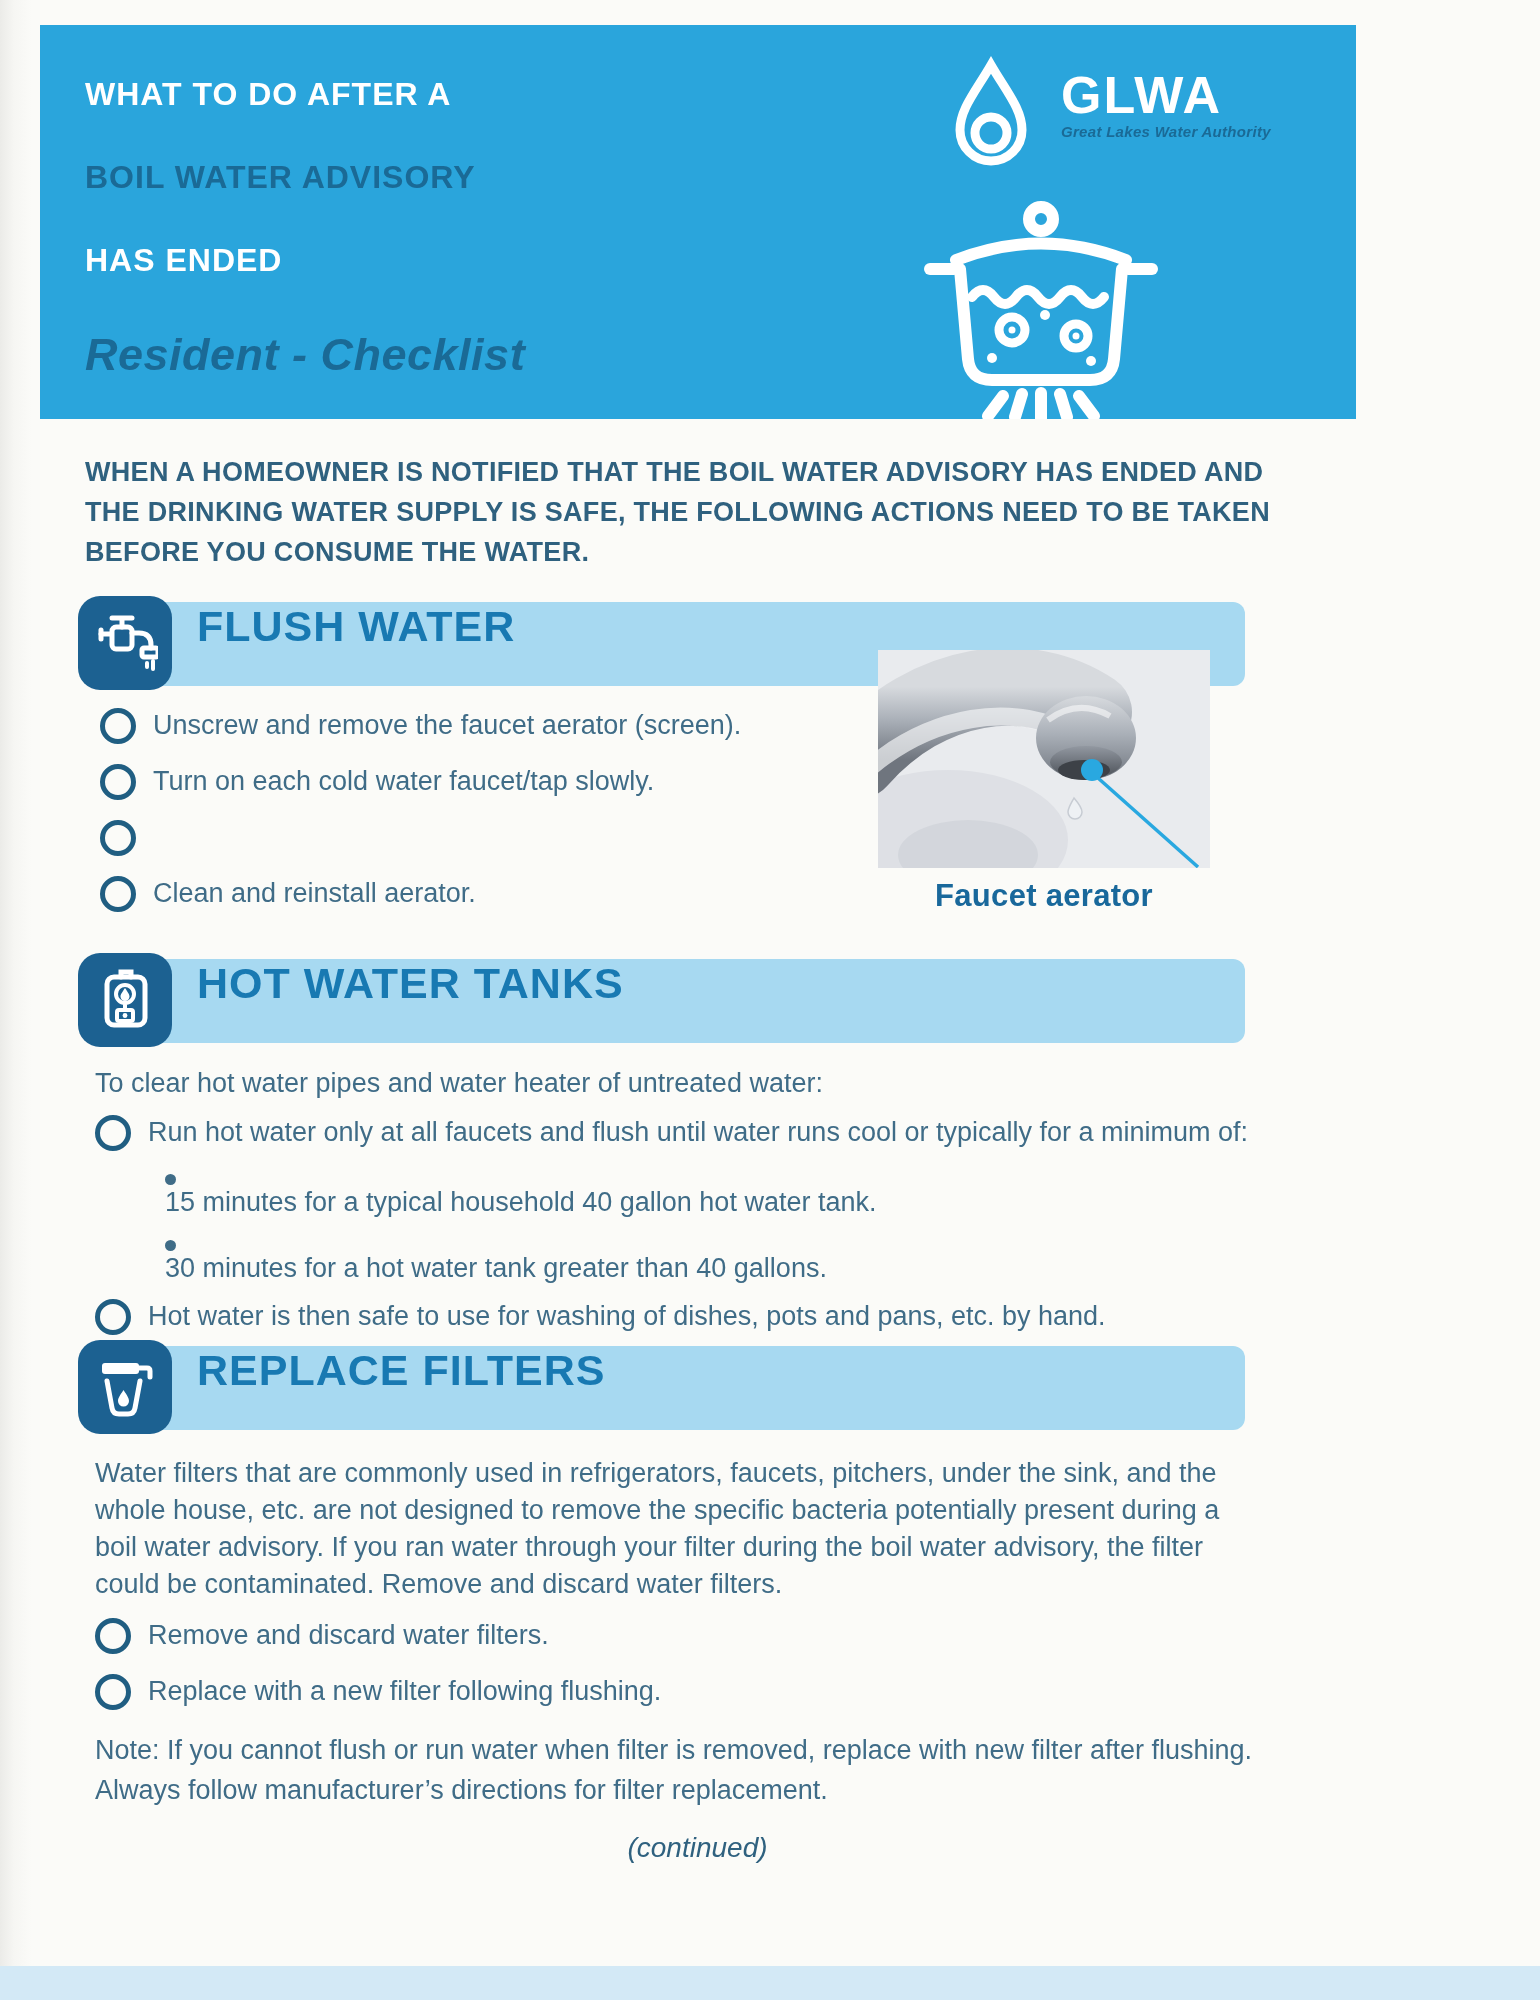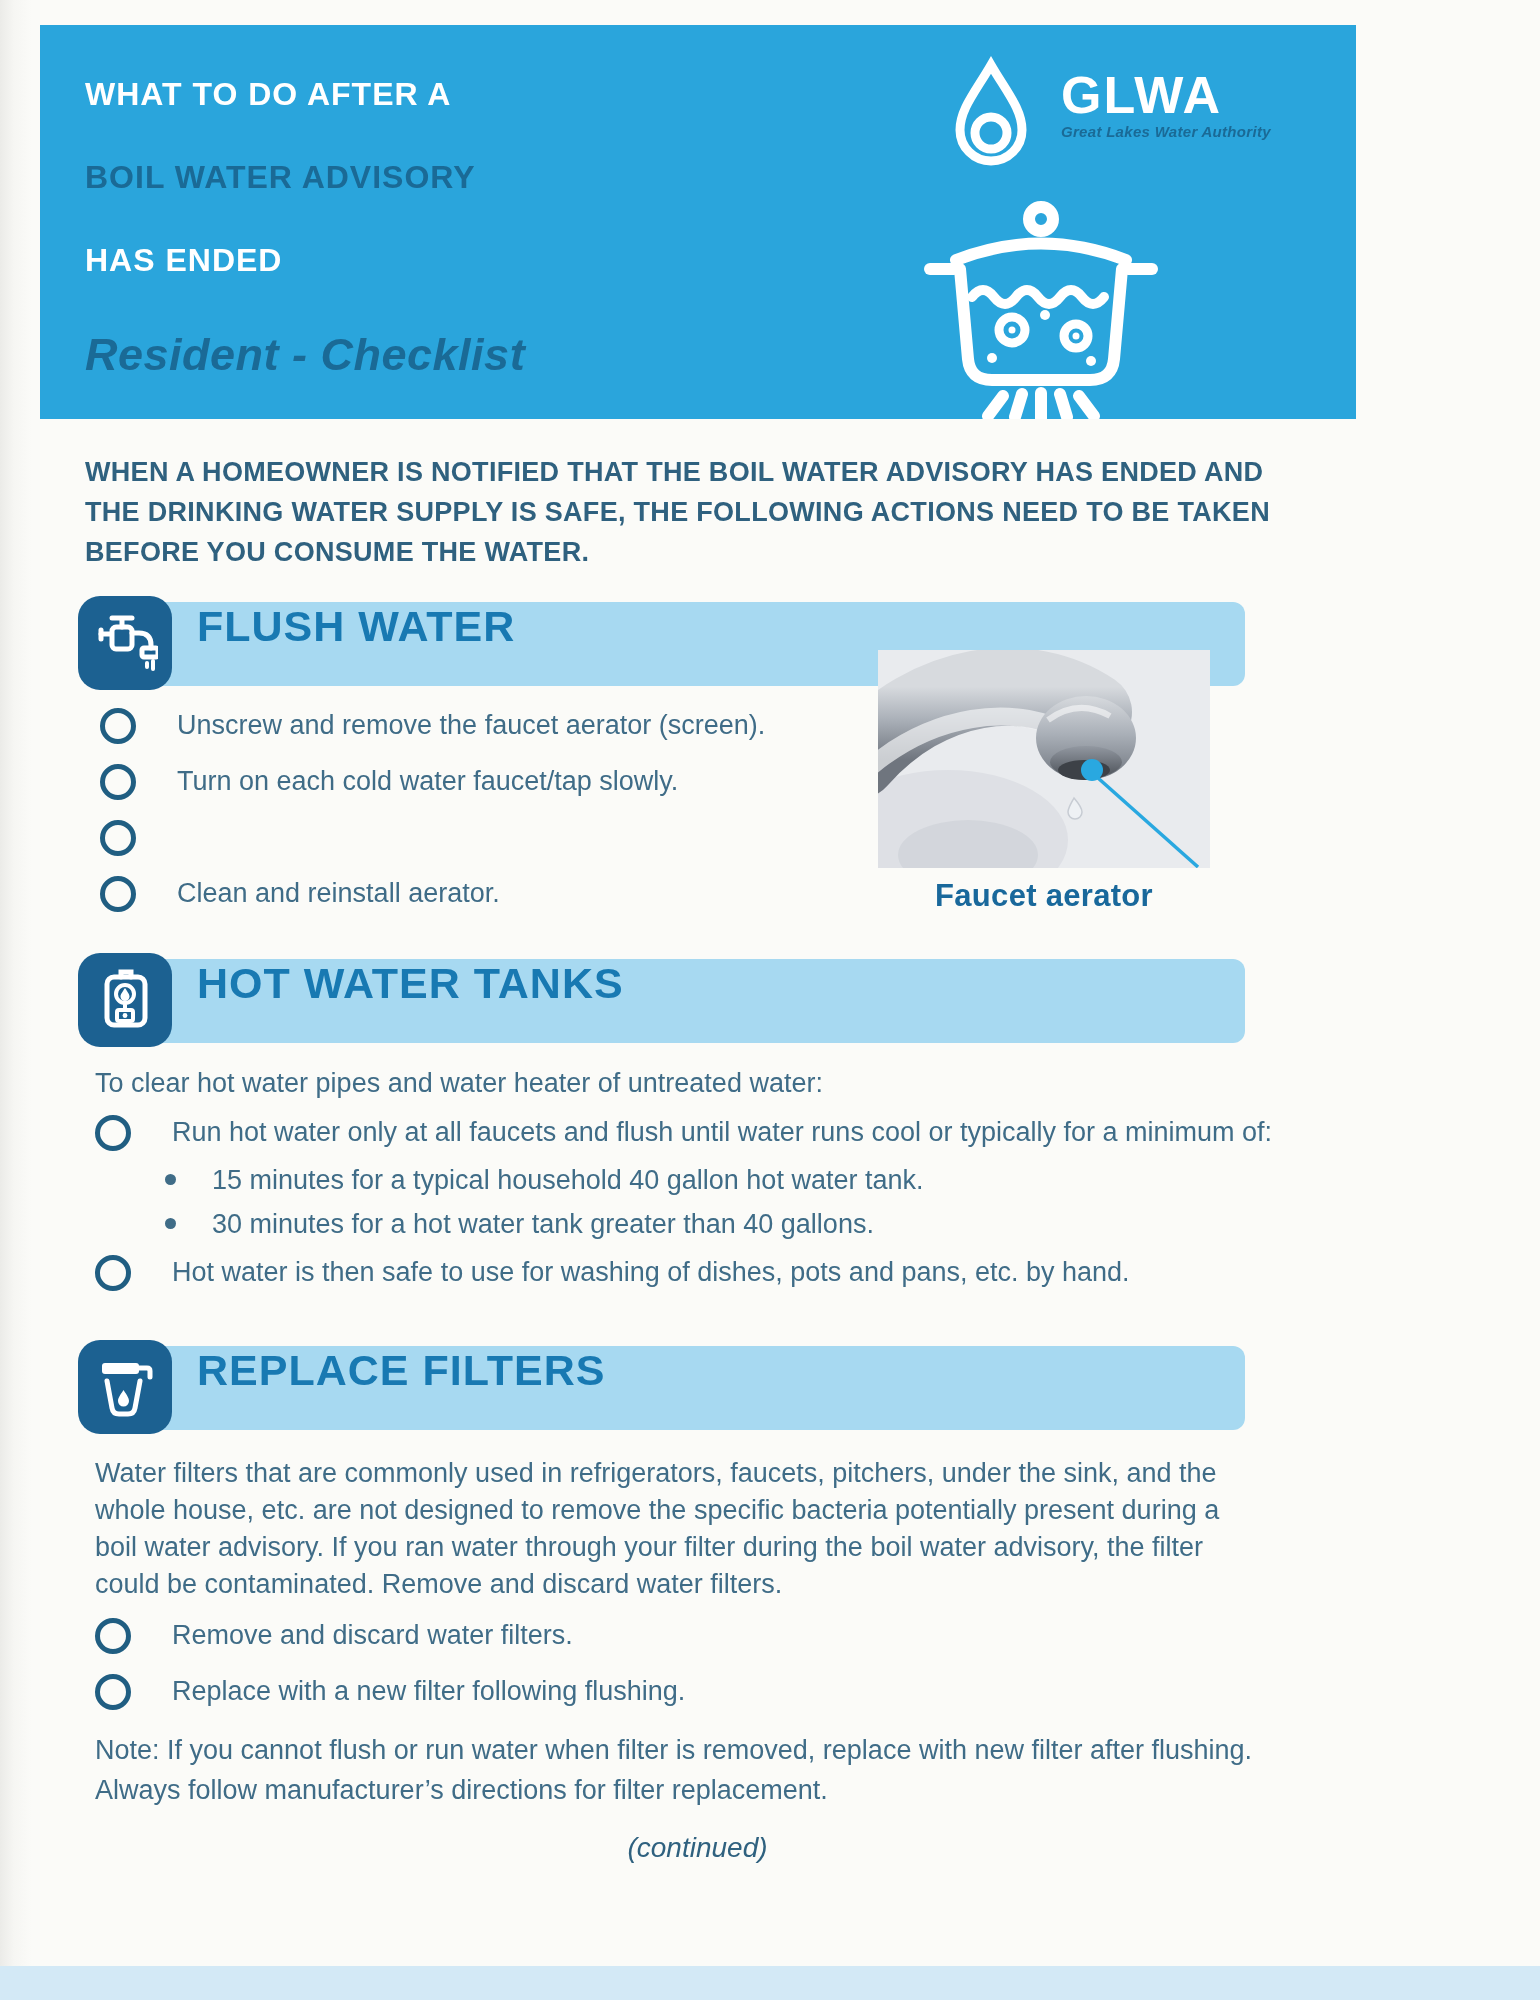--- a/index.html
+++ b/index.html
@@ -48,22 +48,22 @@
     background:#1c6191;display:flex;align-items:center;justify-content:center;
   }
   .tile svg{width:66px;height:66px;}
 
   
   .check-row{display:flex;align-items:flex-start;margin-bottom:20px;}
   .check-circle{
     flex:0 0 auto;width:26px;height:26px;border:5px solid #205e82;border-radius:50%;
     margin-right:17px;margin-top:0px;background:transparent;
   }
-  .check-text{font-size:27px;color:#3f6c87;line-height:34px;margin-left:24px;}
-  .bullet-row{display:flex;align-items:flex-start;margin:0 0 10px 70px;}
+  .check-text{font-size:27px;color:#3f6c87;line-height:34px;}
+  .bullet-row{display:flex;align-items:flex-start;margin:0 0 10px 70px;flex-direction:column;}
   .bullet-dot{flex:0 0 auto;width:11px;height:11px;border-radius:50%;background:#3f6c87;margin:11px 12px 0 0;}
 
   .flush-list{position:absolute;left:100px;top:708px;width:760px;}
   .hot-block{position:absolute;left:95px;top:1066px;width:1220px;}
   .lead-text{font-size:27px;color:#3f6c87;line-height:34px;margin-bottom:15px;}
   .filters-block{position:absolute;left:95px;top:1455px;width:1165px;}
   .para-text{font-size:27px;color:#3f6c87;line-height:37px;margin-bottom:15px;}
   .note-text{font-size:27px;color:#3f6c87;line-height:40px;margin-top:10px;}
 
   

